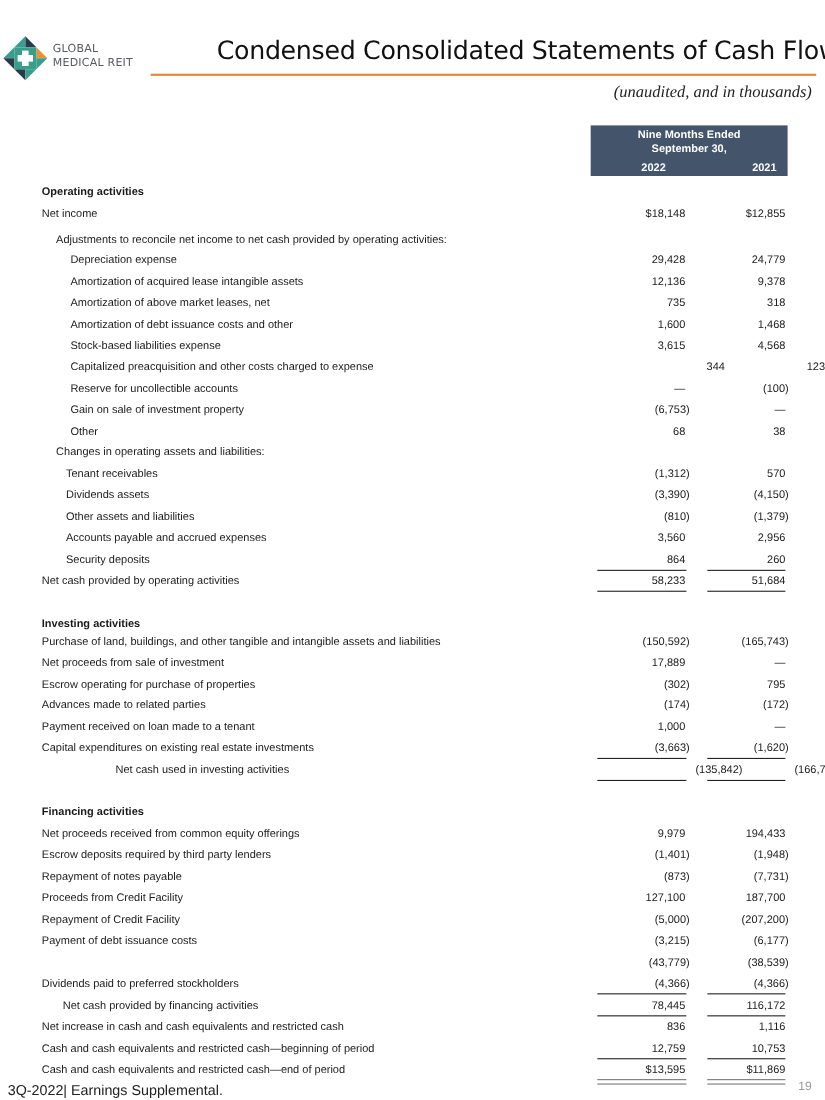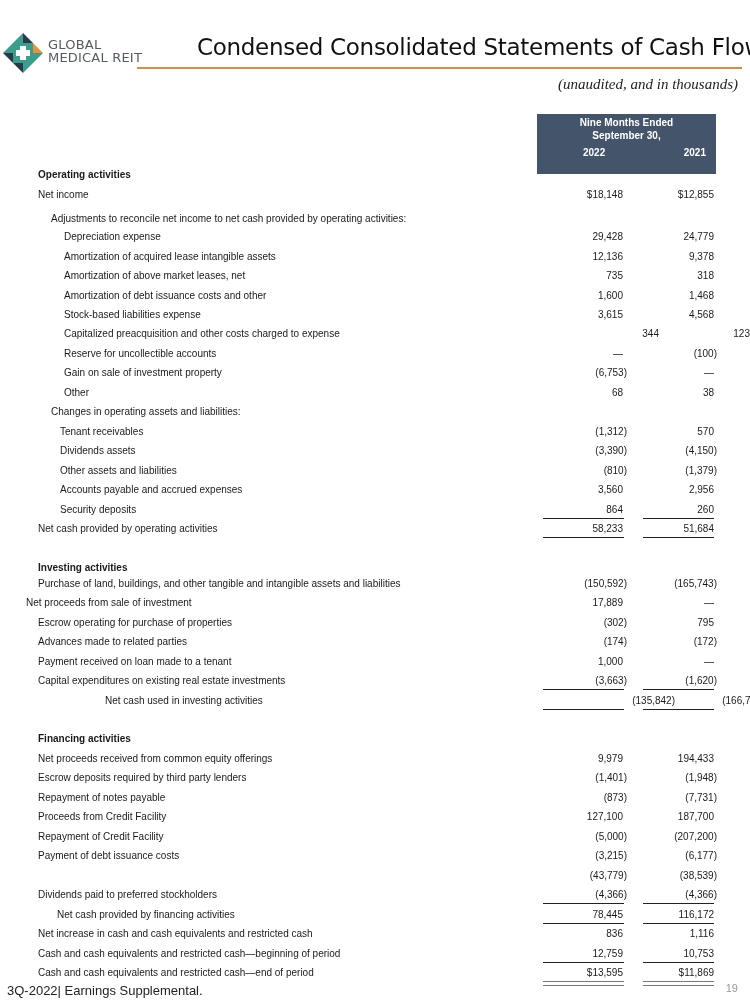--- a/index.html
+++ b/index.html
@@ -1,26 +1,26 @@
 <!DOCTYPE html>
 <html><head>
 <meta charset="utf-8">
 <style>
   html, body { margin: 0; padding: 0; }
   body {
     width: 750px; height: 1000px; background: #ffffff; position: relative; overflow: hidden;
     font-family: "Liberation Sans", "DejaVu Sans", sans-serif; color: #1a1a1a;
   }
   .logo { position: absolute; left: 2px; top: 32px; width: 42px; height: 42px; }
-  .brand { position: absolute; left: 48px; top: 38px; font-family: "DejaVu Sans", sans-serif; color: #555b60; font-size: 13px; line-height: 13px; letter-spacing: 0.2px; }
+  .brand { position: absolute; left: 48px; top: 38px; font-family: "DejaVu Sans", sans-serif; color: #555b60; font-size: 10px; line-height: 13px; letter-spacing: 0.2px; }
   .brand div { white-space: nowrap; }
   .title { position: absolute; left: 197px; top: 34px; font-family: "DejaVu Sans", sans-serif; font-size: 23px; color: #111; white-space: nowrap; letter-spacing: -0.3px; }
   .title-rule { position: absolute; left: 137px; top: 67px; width: 605px; height: 2px; background: #e08a3c; }
   .subtitle { position: absolute; right: 12px; top: 76px; font-family: "Liberation Serif", serif; font-style: italic; font-size: 15px; color: #222; }
-  .colhead { position: absolute; left: 537px; top: 114px; width: 179px; height: 60px; background: #44546a; color: #fff; font-size: 10px; font-weight: bold; }
+  .colhead { position: absolute; left: 537px; top: 114px; width: 179px; height: 46px; background: #44546a; color: #fff; font-size: 10px; font-weight: bold; }
   .colhead .line1 { position: absolute; top: 3px; width: 100%; text-align: center; }
   .colhead .line2 { position: absolute; top: 16px; width: 100%; text-align: center; }
   .colhead .y1 { position: absolute; left: 46px; top: 33px; }
   .colhead .y2 { position: absolute; right: 10px; top: 33px; }
   .row { position: absolute; left: 0; width: 750px; height: 18px; font-size: 10px; }
   .row .lbl { position: absolute; top: 3px; white-space: nowrap; }
   .row .v { position: absolute; top: 3px; text-align: right; white-space: nowrap; }
   .row .v1 { right: 127px; width: 90px; }
   .row .v2 { right: 36px; width: 90px; }
   .row .v.neg1 { right: 123px; }
@@ -160,21 +160,21 @@
     <div class="ul ul2" style="top: 537px;"></div>
     <div class="row" style="top: 559px;">
       <span class="lbl b" style="left: 38px;">Investing activities</span>
     </div>
     <div class="row" style="top: 575px;">
       <span class="lbl" style="left: 38px;">Purchase of land, buildings, and other tangible and intangible assets and liabilities</span>
       <span class="v v1 neg1">(150,592)</span>
       <span class="v v2 neg2">(165,743)</span>
     </div>
     <div class="row" style="top: 594px;">
-      <span class="lbl" style="left: 26px;">Net proceeds from sale of investment</span>
+      <span class="lbl" style="left: 38px;">Net proceeds from sale of investment</span>
       <span class="v v1">17,889</span>
       <span class="v v2">—</span>
     </div>
     <div class="row" style="top: 614px;">
       <span class="lbl" style="left: 38px;">Escrow operating for purchase of properties</span>
       <span class="v v1 neg1">(302)</span>
       <span class="v v2">795</span>
     </div>
     <div class="row" style="top: 633px;">
       <span class="lbl" style="left: 38px;">Advances made to related parties</span>

